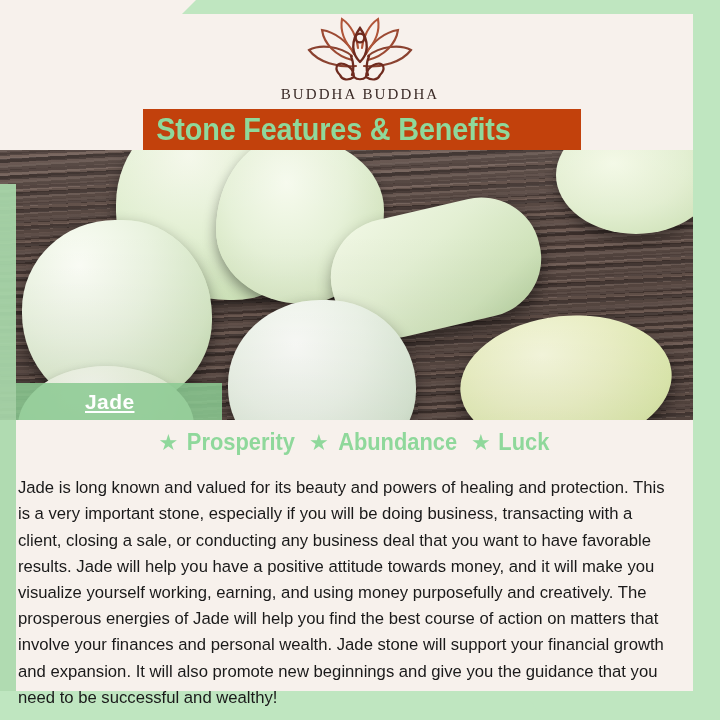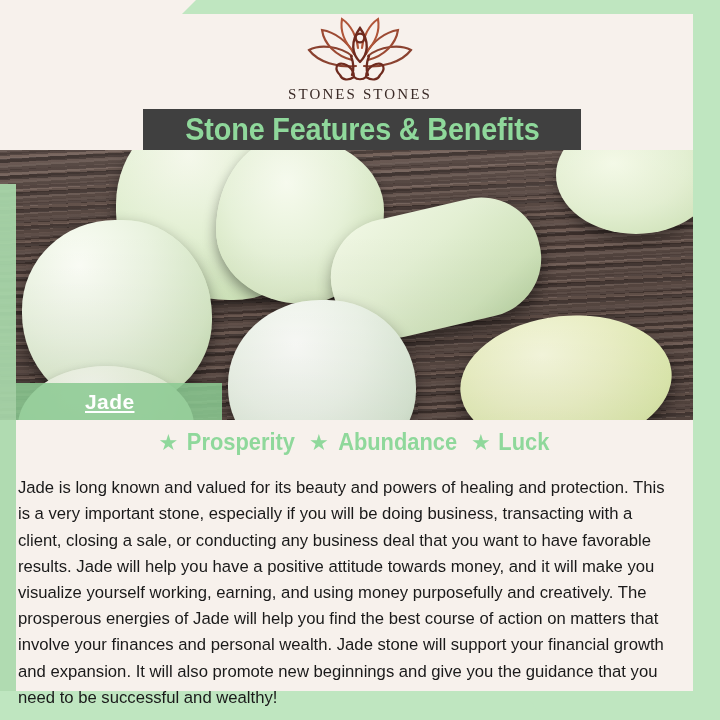--- a/index.html
+++ b/index.html
@@ -98,25 +98,24 @@
     font-weight: 400;
   }
 
   
   .title-banner {
     position: absolute;
     left: 143px;
     top: 109px;
     width: 438px;
     height: 41px;
-    background: #404040;
+    background: #c2410c;
     z-index: 5;
     display: flex;
     align-items: center;
-    justify-content: center;
   }
   .title-text {
     font-family: "Liberation Sans Narrow", "Liberation Sans", sans-serif;
     font-size: 31px;
     font-weight: bold;
     color: #8fd89b;
     letter-spacing: -0.2px;
     transform: scaleX(0.93);
     white-space: nowrap;
   }
@@ -319,21 +318,21 @@
 
         <path d="M47 44 C 50 52, 50 58, 48 63" stroke="#6e2a1e" stroke-width="2.3"></path>
         <path d="M65 44 C 62 52, 62 58, 64 63" stroke="#6e2a1e" stroke-width="2.3"></path>
 
         <path d="M36 63 C 30 57, 32 50, 40 52 C 47 54, 50 60, 50 65 C 44 69, 38 68, 36 63 Z" stroke="#6e2a1e" stroke-width="2.2"></path>
         <path d="M76 63 C 82 57, 80 50, 72 52 C 65 54, 62 60, 62 65 C 68 69, 74 68, 76 63 Z" stroke="#6e2a1e" stroke-width="2.2"></path>
 
         <path d="M50 65 C 53 68, 59 68, 62 65" stroke="#6e2a1e" stroke-width="2.2"></path>
       </g>
     </svg>
-    <span class="logo-wordmark">STONES STONES</span>
+    <span class="logo-wordmark">BUDDHA BUDDHA</span>
   </div>
 
   <div class="title-banner">
     <span class="title-text">Stone Features &amp; Benefits</span>
   </div>
 
   <div class="photo">
     <div class="wood-bg"></div>
     <div class="stone s8"></div>
     <div class="stone s1"></div>

